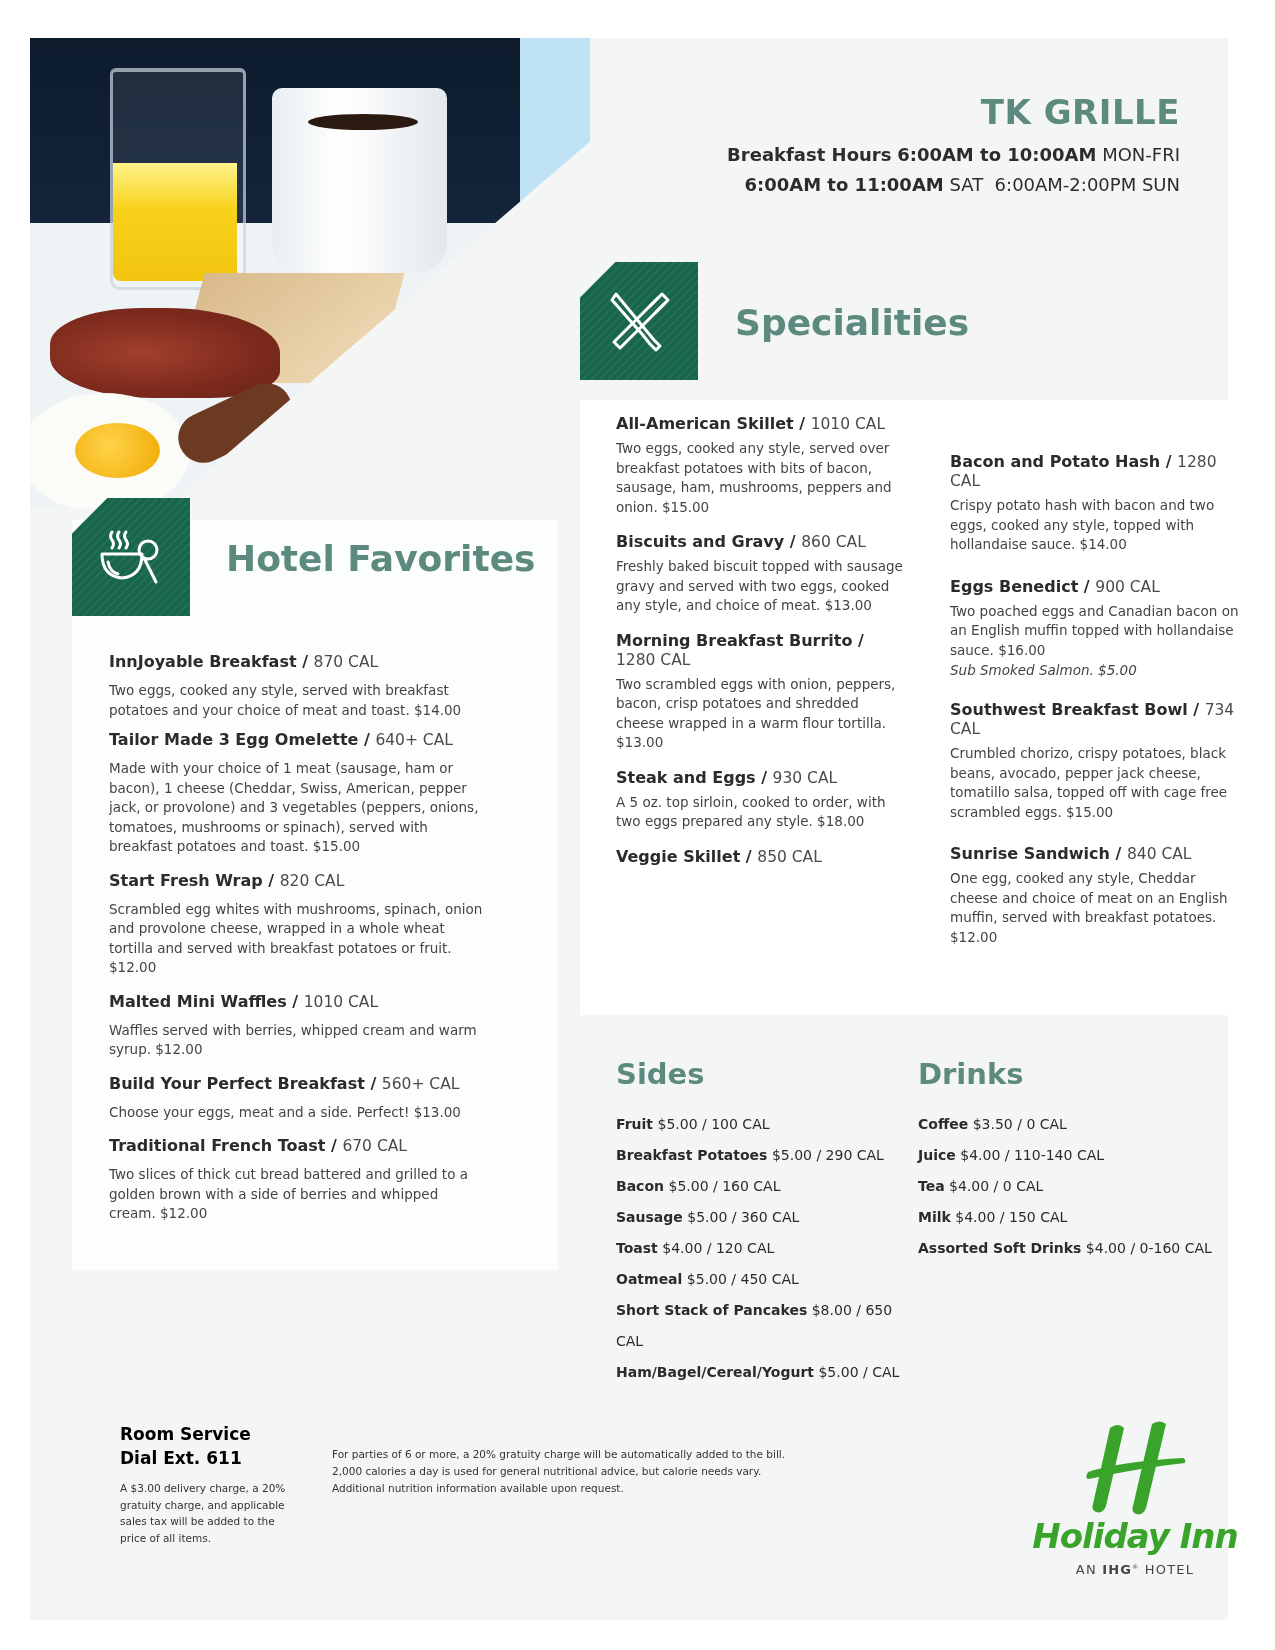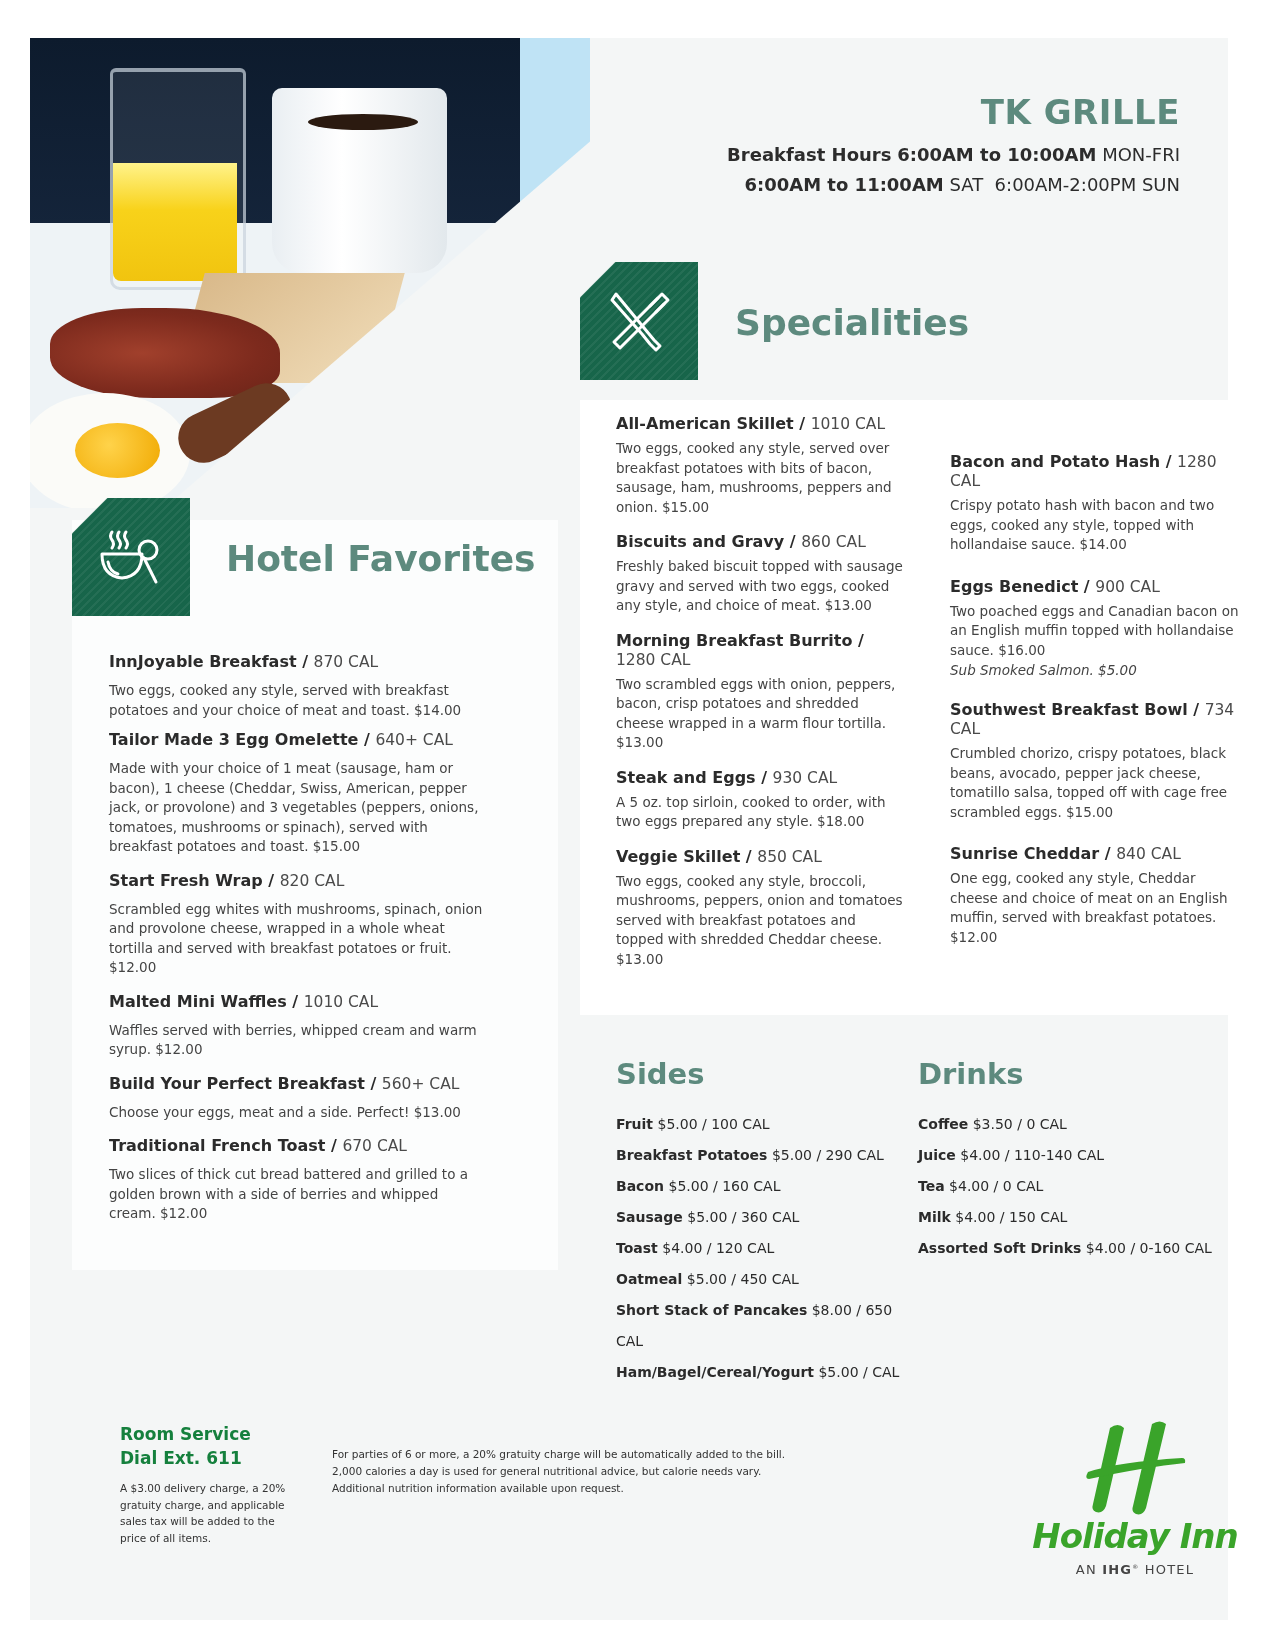--- a/index.html
+++ b/index.html
@@ -110,21 +110,21 @@
 
   .col { position: absolute; }
 
   
   .sub-title { font-weight: bold; color: #5d8a7e; font-size: 29px; margin-bottom: 18px; }
   .list-row { font-size: 14px; line-height: 31px; color: #2b2b2b; }
   .list-row .lbl { font-weight: bold; }
 
   
   .room { position: absolute; left: 120px; top: 1422px; width: 175px; }
-  .room .h { font-size: 17px; font-weight: bold; color: #15803d; line-height: 24px; }
+  .room .h { font-size: 17px; font-weight: bold; color: #000000; line-height: 24px; }
   .room .p { font-size: 10.5px; color: #333; line-height: 16.5px; margin-top: 10px; }
   .disclaimer { position: absolute; left: 332px; top: 1446px; width: 590px; font-size: 10.5px; line-height: 17px; color: #333; }
   .disclaimer .para { margin-bottom: 7px; }
 
   .logo { position: absolute; left: 1020px; top: 1420px; width: 210px; text-align: center; margin-left: 10px; }
   .logo .hmark { display: block; margin: 0 auto; }
   .logo .brand { font-family: "DejaVu Sans", sans-serif; font-weight: bold; font-style: italic;
     color: #3aa42a; font-size: 34px; letter-spacing: -1px; margin-top: -4px; }
   .logo .tag { font-size: 13px; color: #444; letter-spacing: 1.2px; margin-top: 6px; }
   .logo .tag b { font-weight: bold; }
@@ -190,40 +190,39 @@
   <div class="item">
     <span class="name">Morning Breakfast Burrito</span><span class="sep"> / </span><span class="cal">1280 CAL</span>
     <div class="desc">Two scrambled eggs with onion, peppers, bacon, crisp potatoes and shredded cheese wrapped in a warm flour tortilla. $13.00</div>
   </div>
   <div class="item">
     <span class="name">Steak and Eggs</span><span class="sep"> / </span><span class="cal">930 CAL</span>
     <div class="desc">A 5 oz. top sirloin, cooked to order, with two eggs prepared any style. $18.00</div>
   </div>
   <div class="item">
     <span class="name">Veggie Skillet</span><span class="sep"> / </span><span class="cal">850 CAL</span>
-    <div class="desc">Two eggs, cooked any style, broccoli, mushrooms, peppers, onion and tomatoes served with breakfast potatoes and topped with shredded Cheddar cheese. $13.00</div>
   </div>
 </div>
 
 <div class="col" style="left:926px; top:452px; width:290px;margin-left:24px;">
   <div class="item" style="margin-bottom:22px;">
     <span class="name">Bacon and Potato Hash</span><span class="sep"> / </span><span class="cal">1280 CAL</span>
     <div class="desc">Crispy potato hash with bacon and two eggs, cooked any style, topped with hollandaise sauce. $14.00</div>
   </div>
   <div class="item" style="margin-bottom:22px;">
     <span class="name">Eggs Benedict</span><span class="sep"> / </span><span class="cal">900 CAL</span>
     <div class="desc">Two poached eggs and Canadian bacon on an English muffin topped with hollandaise sauce. $16.00</div>
     <div class="note">Sub Smoked Salmon. $5.00</div>
   </div>
   <div class="item" style="margin-bottom:22px;">
     <span class="name">Southwest Breakfast Bowl</span><span class="sep"> / </span><span class="cal">734 CAL</span>
     <div class="desc">Crumbled chorizo, crispy potatoes, black beans, avocado, pepper jack cheese, tomatillo salsa, topped off with cage free scrambled eggs. $15.00</div>
   </div>
   <div class="item">
-    <span class="name">Sunrise Cheddar</span><span class="sep"> / </span><span class="cal">840 CAL</span>
+    <span class="name">Sunrise Sandwich</span><span class="sep"> / </span><span class="cal">840 CAL</span>
     <div class="desc">One egg, cooked any style, Cheddar cheese and choice of meat on an English muffin, served with breakfast potatoes. $12.00</div>
   </div>
 </div>
 
 <div class="card-white" style="left:72px; top:520px; width:486px; height:750px; background:rgba(255,255,255,0.75);"></div>
 
 <div class="badge" style="left:72px; top:498px;">
   <svg viewBox="0 0 74 74" fill="none" stroke="#ffffff" stroke-width="3" stroke-linecap="round" stroke-linejoin="round">
     <path d="M18 12 q-3 4 0 8 q3 4 0 8"></path>
     <path d="M25 12 q-3 4 0 8 q3 4 0 8"></path>

